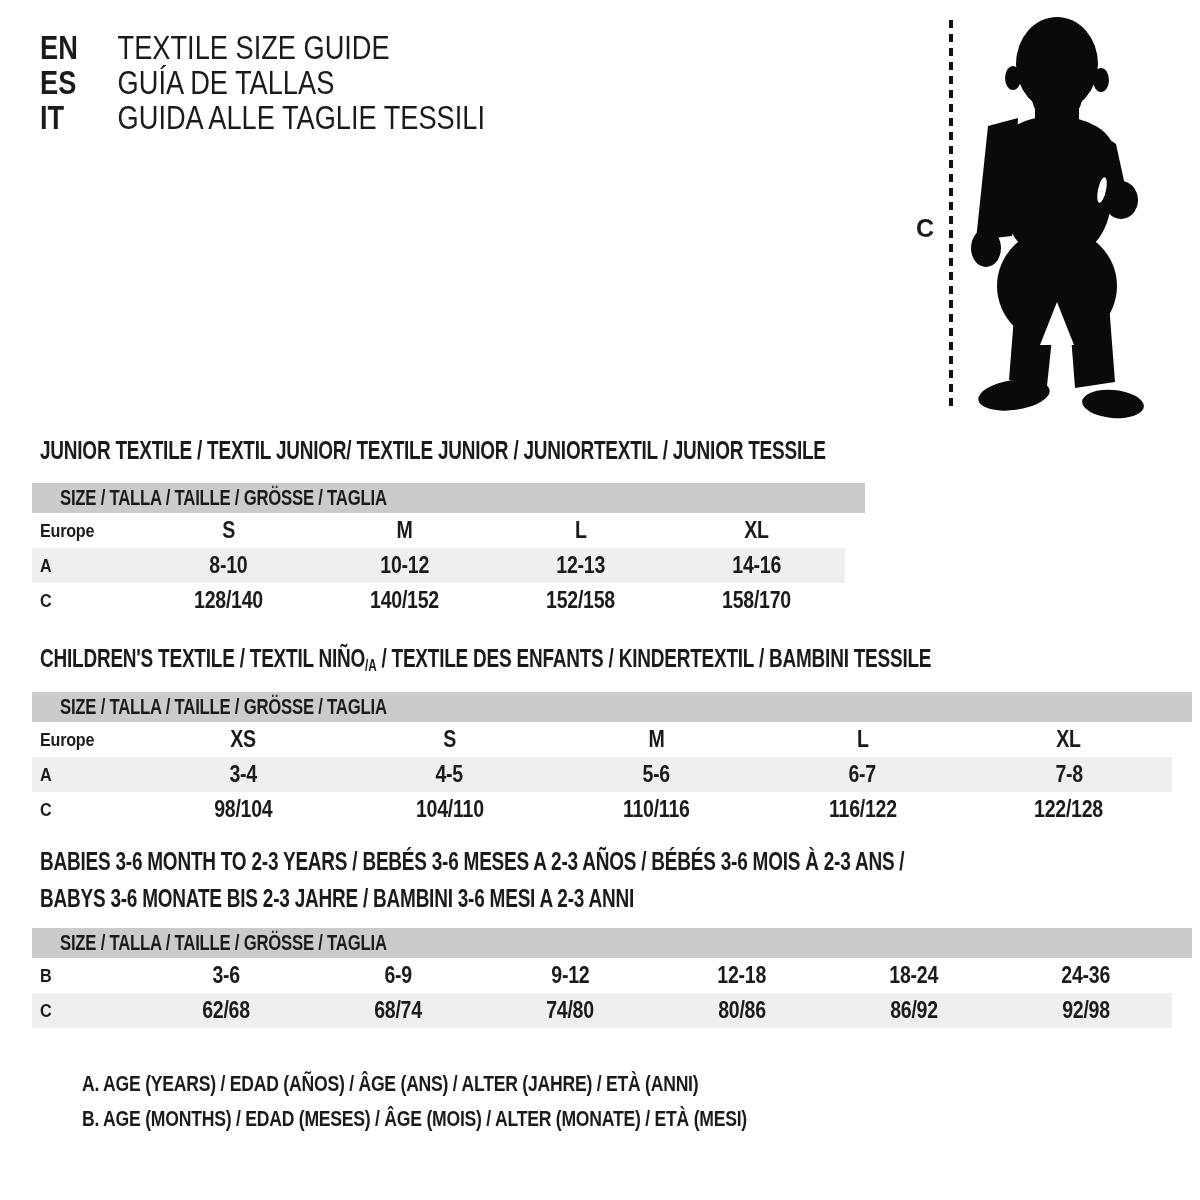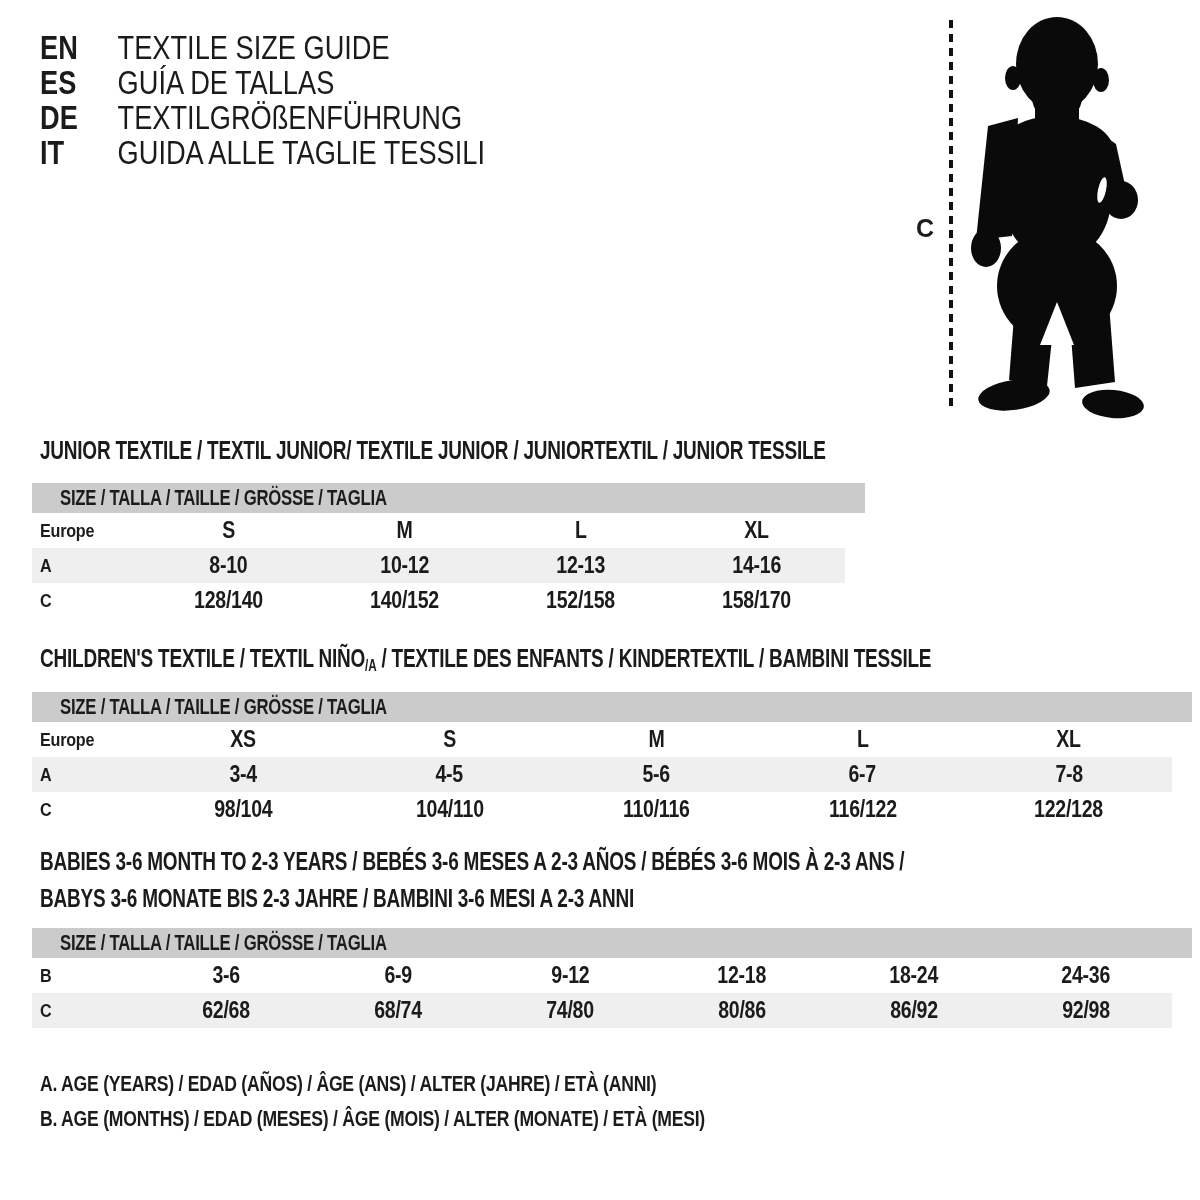--- a/index.html
+++ b/index.html
@@ -45,43 +45,37 @@
   .trows{position:absolute;left:0;width:100%;}
   .trow{display:flex;height:35px;align-items:center;}
   .trow:nth-child(even){background:var(--shade);}
   .cl{width:108px;padding-left:8px;box-sizing:border-box;font-size:19px;}
   .cl .sx{transform:scaleX(.85);transform-origin:0 50%;}
   .cv{flex:1;text-align:center;font-size:23px;}
   .cv .sx{transform:scaleX(.85);transform-origin:50% 50%;}
 
   
   .legend{position:absolute;left:40px;top:1066px;}
-  .legline{height:35px;display:flex;align-items:center;font-size:22px;}
+  .legline{height:35px;display:flex;align-items:center;font-size:22px;margin-left:42px;}
   .legline .sx{transform:scaleX(.8);transform-origin:0 50%;}
 </style>
 </head>
 <body>
 
 <div class="lang-list">
     <div class="lrow">
       <div class="lin">
         <span class="lcode">EN</span>
         <span class="ltitle">TEXTILE SIZE GUIDE</span>
       </div>
     </div>
     <div class="lrow">
       <div class="lin">
         <span class="lcode">ES</span>
         <span class="ltitle">GUÍA DE TALLAS</span>
-      </div>
-    </div>
-    <div class="lrow">
-      <div class="lin">
-        <span class="lcode">DE</span>
-        <span class="ltitle">TEXTILGRÖßENFÜHRUNG</span>
       </div>
     </div>
     <div class="lrow">
       <div class="lin">
         <span class="lcode">IT</span>
         <span class="ltitle">GUIDA ALLE TAGLIE TESSILI</span>
       </div>
     </div>
   </div>
 

